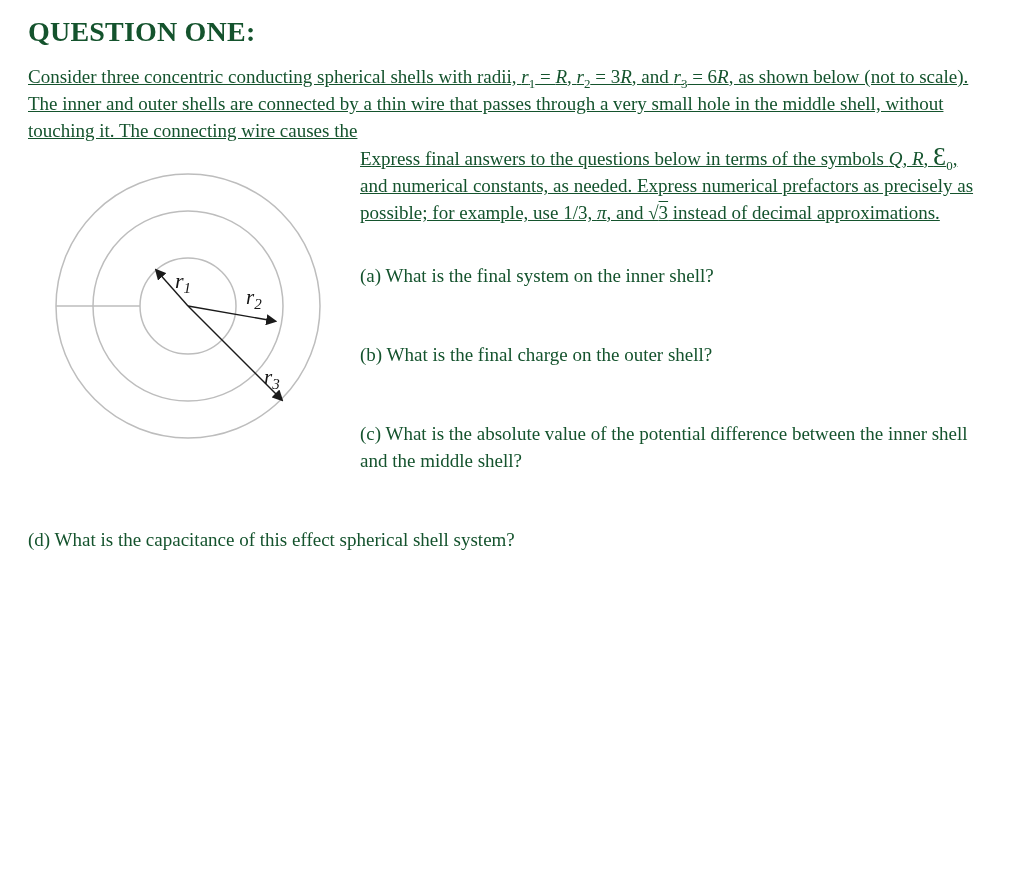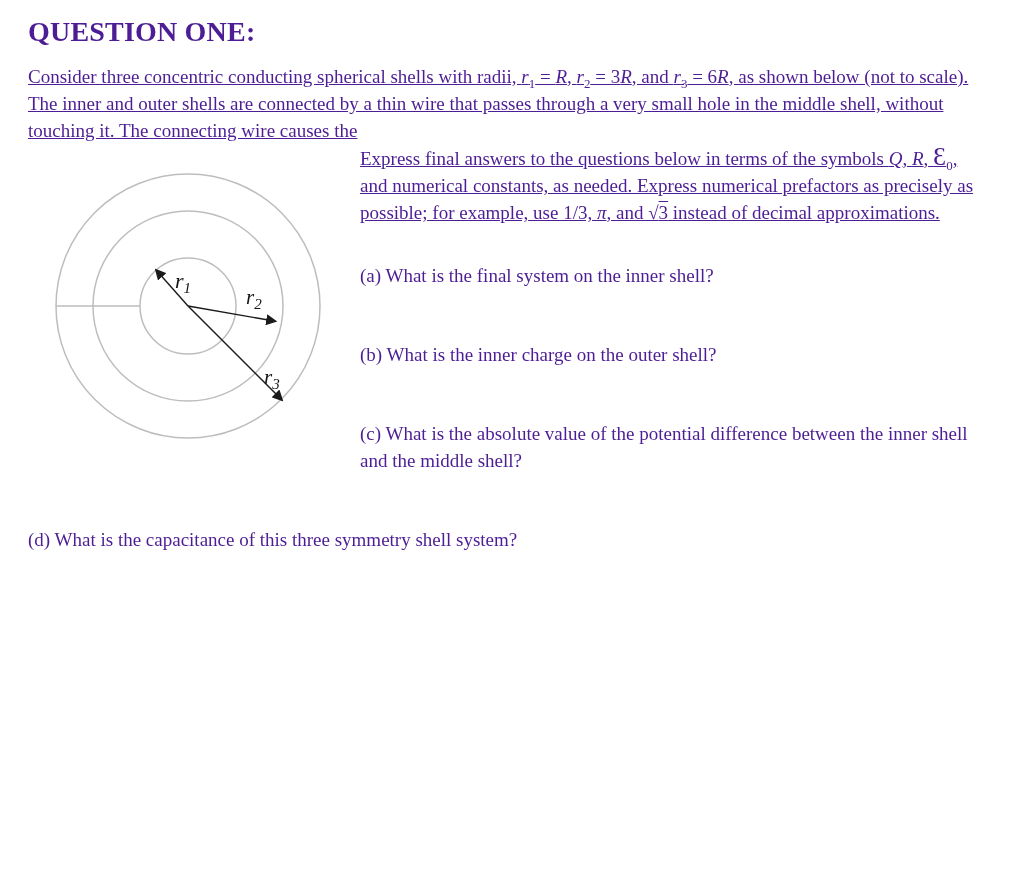--- a/index.html
+++ b/index.html
@@ -3,21 +3,21 @@
 <meta charset="utf-8">
 <style>
   html, body { margin: 0; padding: 0; background: #ffffff; }
   .page {
     position: relative;
     width: 1024px;
     min-height: 870px;
     box-sizing: border-box;
     padding: 16px 38px 10px 28px;
     background: #ffffff;
-    color: #4c1d95;
+    color: #14532d;
     font-family: "Liberation Serif", "DejaVu Serif", serif;
   }
   .title {
     font-size: 28px;
     font-weight: bold;
     margin: 0 0 15px 0;
     letter-spacing: 0.2px;
   }
   .para {
     font-size: 19px;
@@ -84,18 +84,18 @@
       <text class="fig-label" x="236" y="238" font-size="21"><tspan>r</tspan><tspan dy="5" font-size="15">3</tspan></text>
     </svg>
   </div>
 
 
 
   <p class="para beside-gap">Express final answers to the questions below in terms of the symbols <i>Q</i>, <i>R</i>, <span class="eps">Ɛ</span><sub>0</sub>, and numerical constants, as needed. Express numerical prefactors as precisely as possible; for example, use 1/3, <i>π</i>, and √<span class="radicand">3</span> instead of decimal approximations.</p>
 
   <div class="questions">
     <p class="q">(a) What is the final system on the inner shell?</p>
-    <p class="q">(b) What is the inner charge on the outer shell?</p>
+    <p class="q">(b) What is the final charge on the outer shell?</p>
     <p class="q">(c) What is the absolute value of the potential difference between the inner shell and the middle shell?</p>
-    <p class="q">(d) What is the capacitance of this three symmetry shell system?</p>
+    <p class="q">(d) What is the capacitance of this effect spherical shell system?</p>
   </div>
 
 </div>
 
 </body></html>

